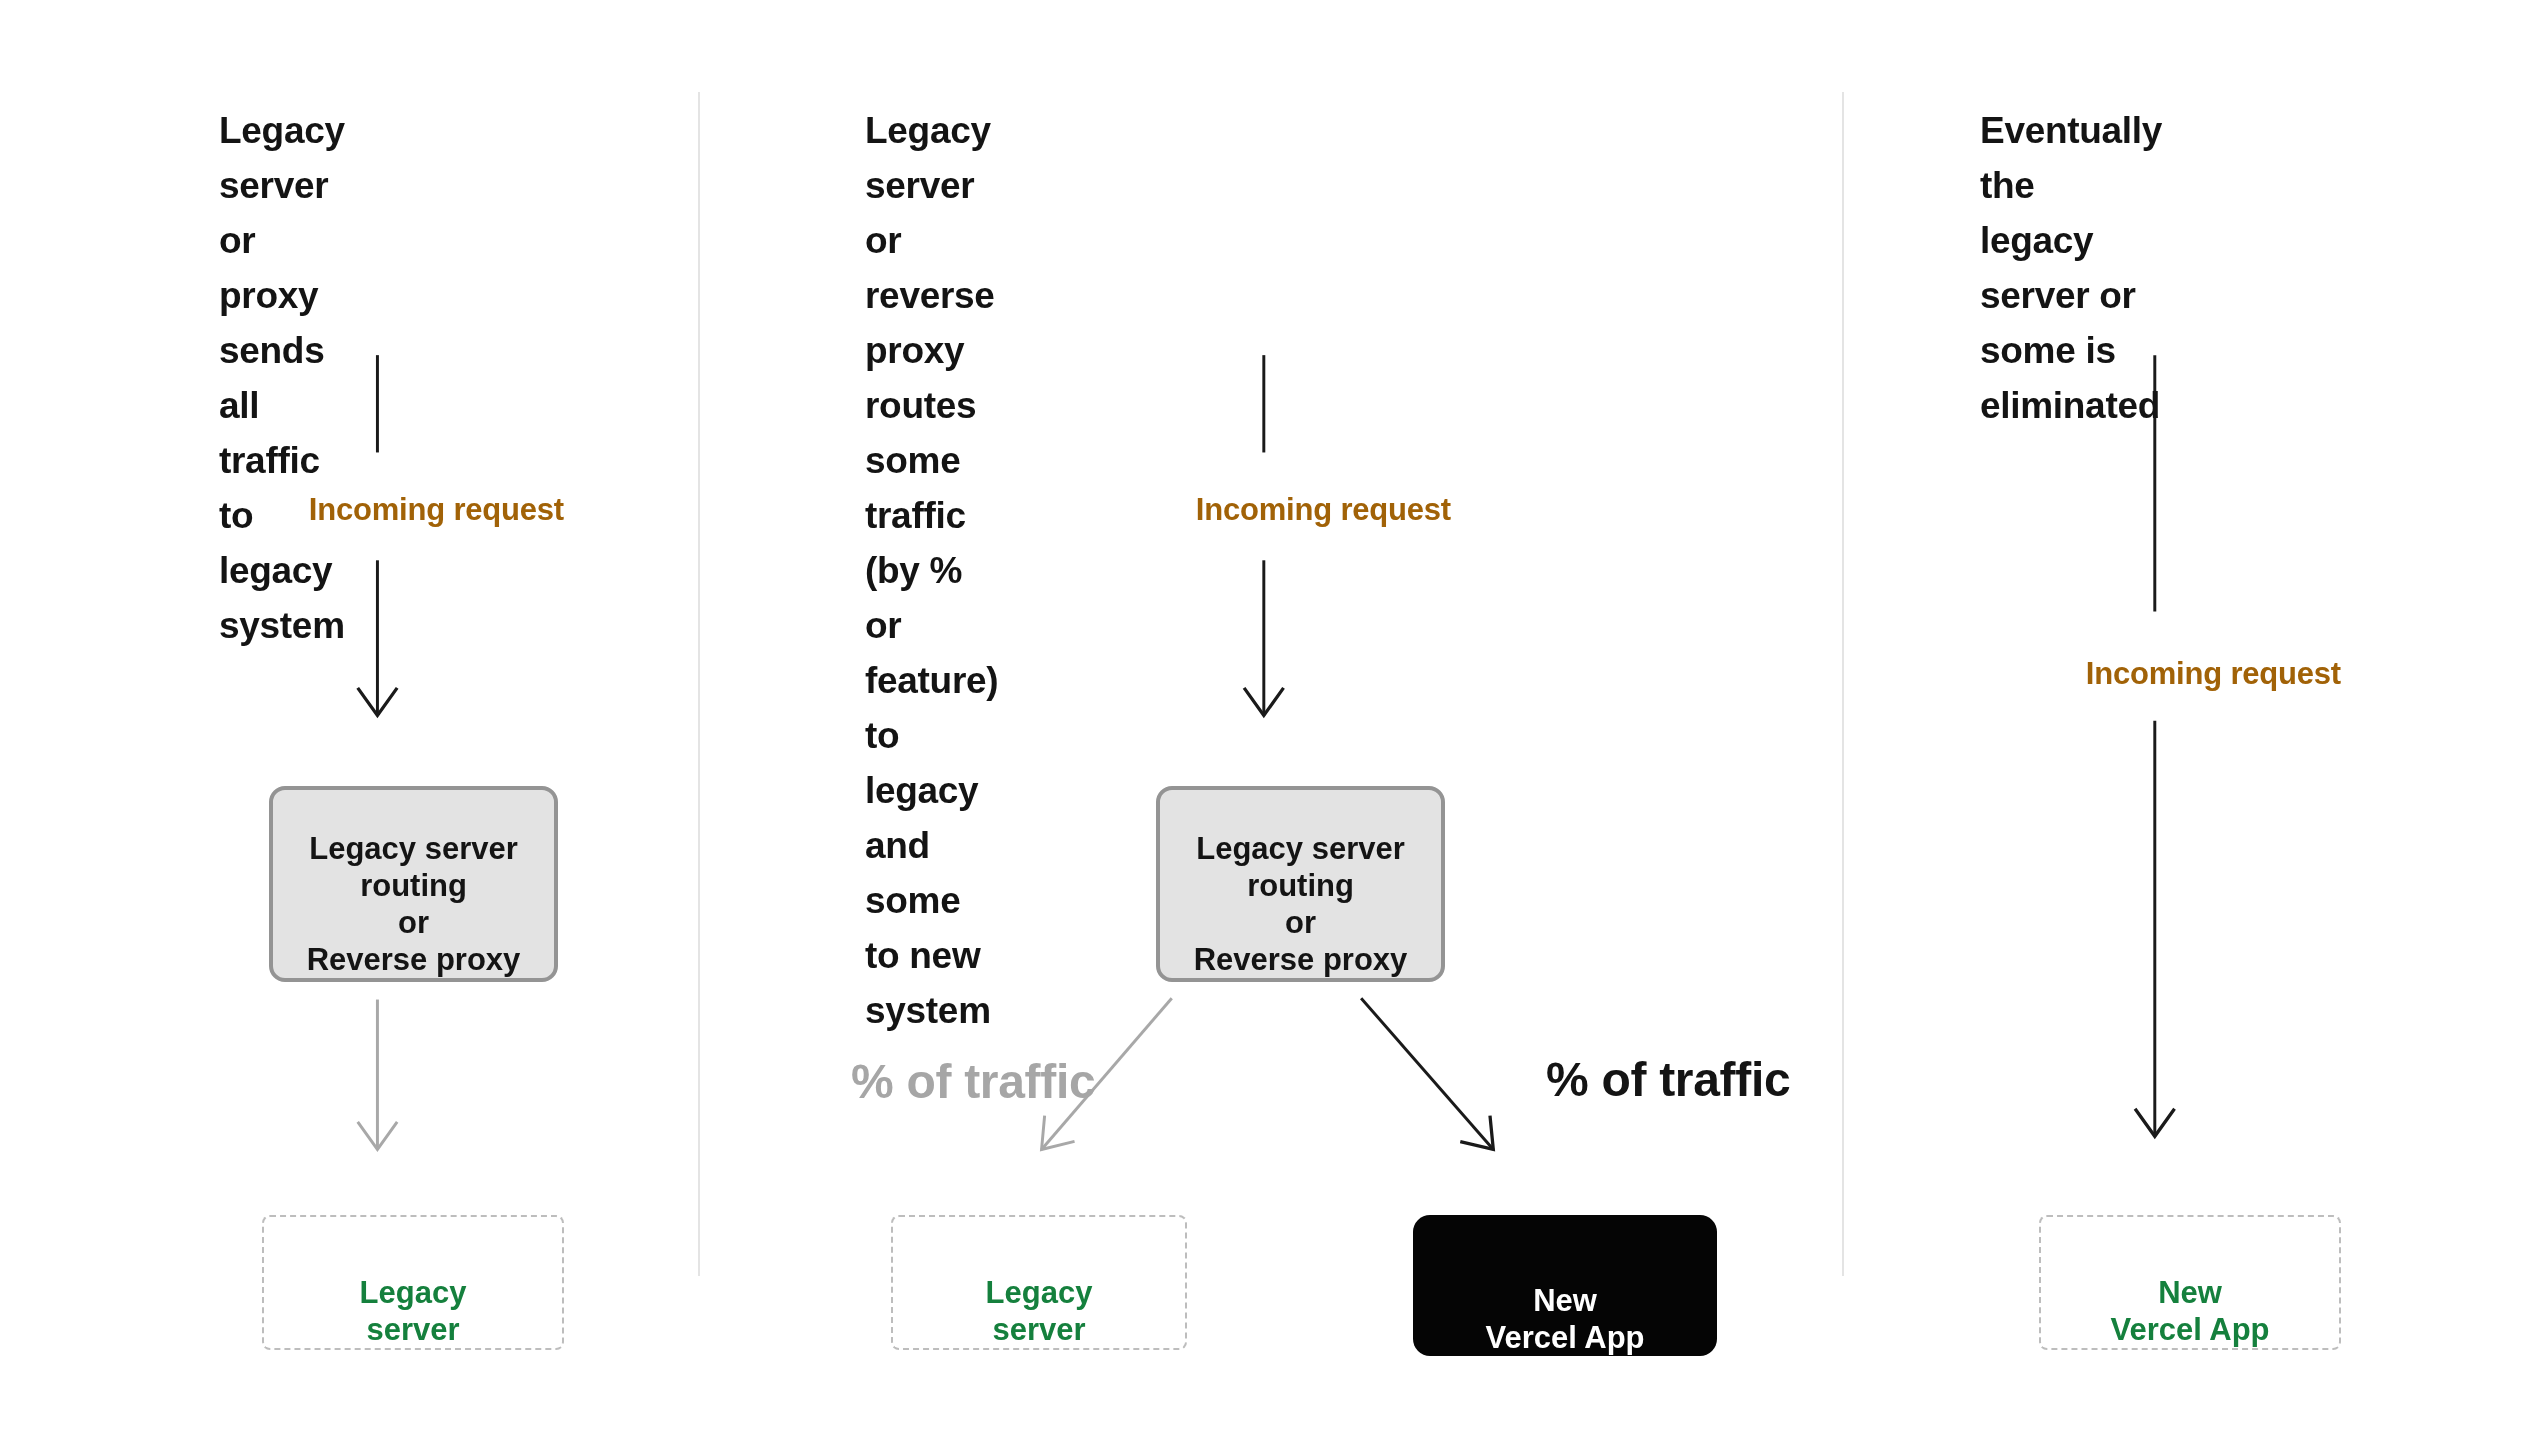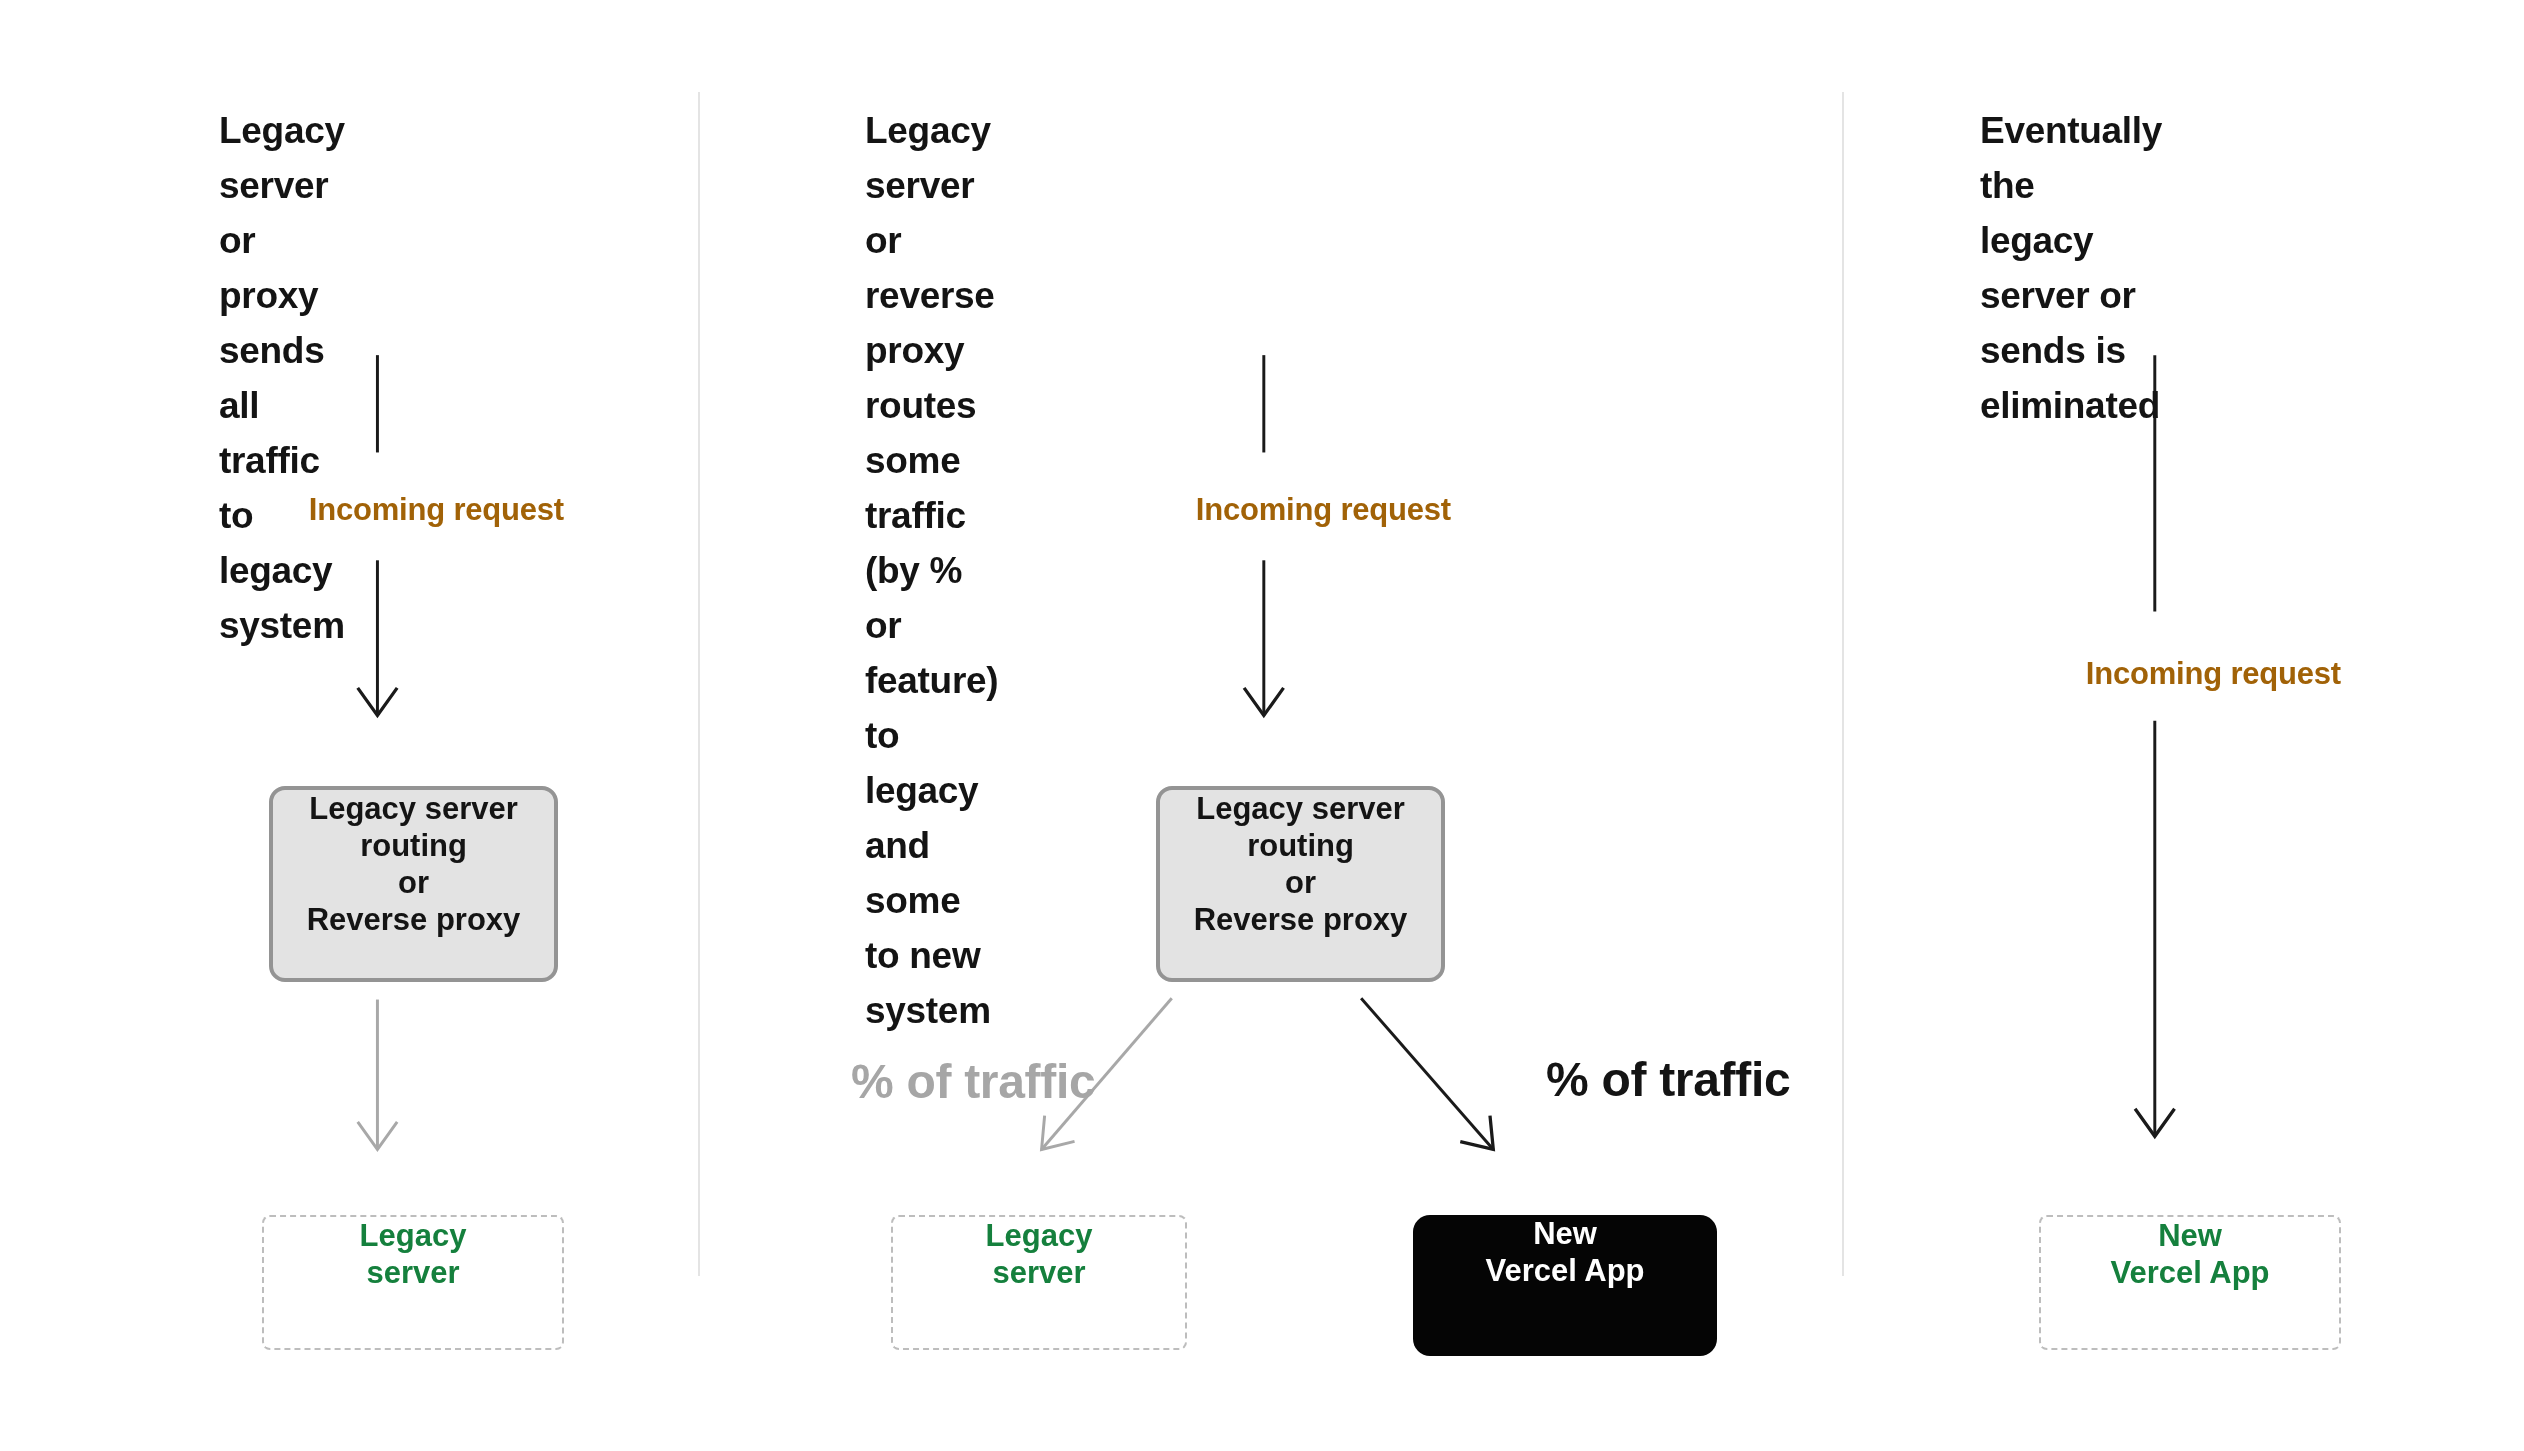--- a/index.html
+++ b/index.html
@@ -52,21 +52,21 @@
     color: #a16207;
     white-space: pre-line;
   }
   .incoming-label.i1 { left: 226px;  top: 492px; }
   .incoming-label.i2 { left: 1113px; top: 492px; }
   .incoming-label.i3 { left: 2003px; top: 656px; }
 
   .box {
     position: absolute;
     display: flex;
-    align-items: flex-start;
+    align-items: flex-end;
     justify-content: center;
     text-align: center;
     font-weight: 700;
     white-space: pre-line;
     box-sizing: border-box;
   }
   .routing-box {
     width: 289px;
     height: 196px;
     top: 786px;
@@ -193,21 +193,21 @@
     </div>
     <div class="box black-box">
       <span>New
 Vercel App</span>
     </div>
   </div>
 
   <div class="abs">
     <div class="stage-title t3">Eventually the
 legacy server or
-sends is eliminated</div>
+some is eliminated</div>
     <div class="incoming-label i3">Incoming request</div>
     <div class="box dashed-box vb3">
       <span>New
 Vercel App</span>
     </div>
   </div>
 
 </div>
 
 

